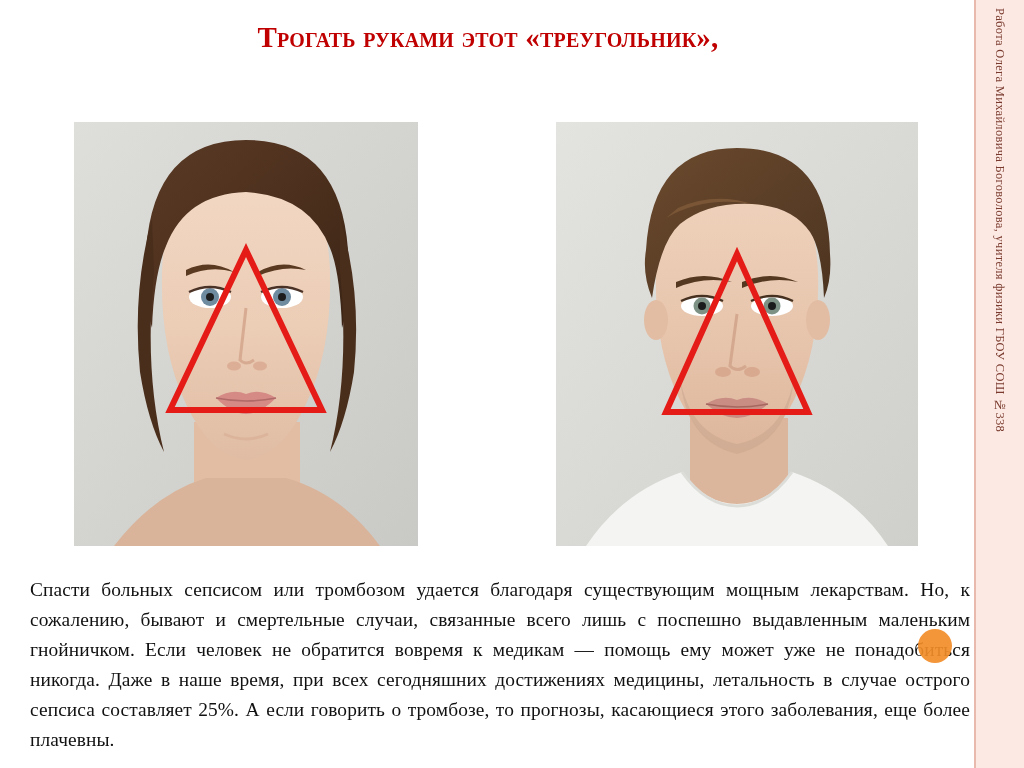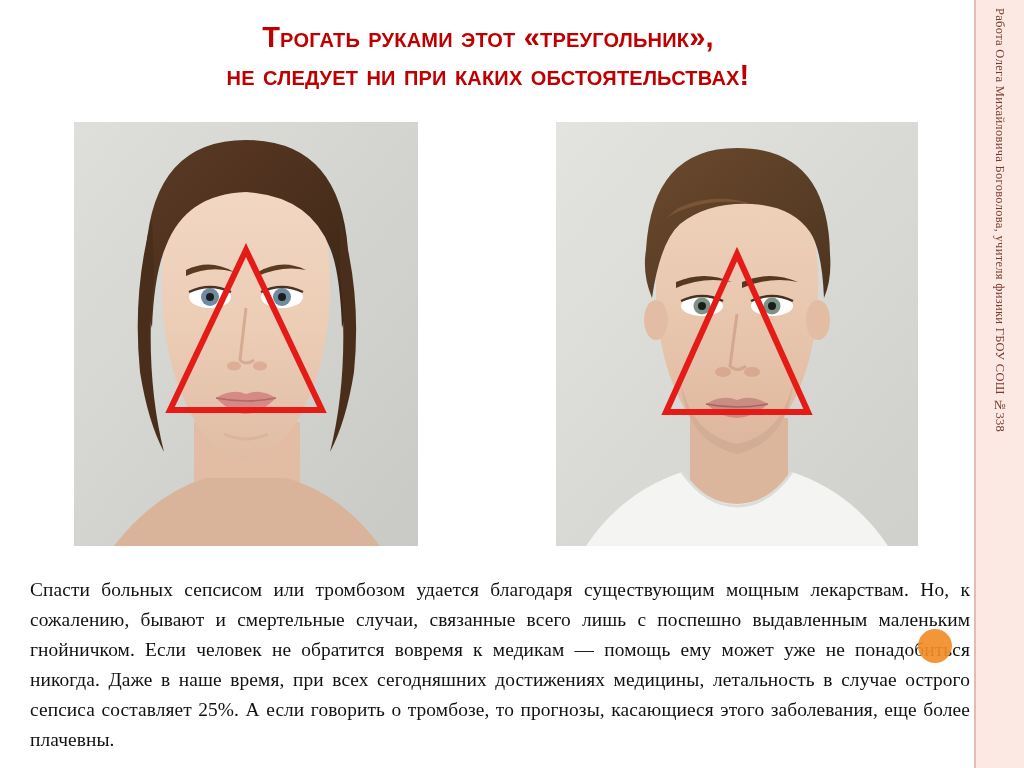--- a/index.html
+++ b/index.html
@@ -50,21 +50,21 @@
 
   
   #title-block {
     position: absolute;
     top: 18px;
     left: 0;
     width: 976px;
     text-align: center;
   }
   #title-block .title-line {
-    font-family: Liberation Sans, sans-serif;
+    font-family: Liberation Serif, serif;
     font-weight: bold;
     font-variant: small-caps;
     color: #c00000;
     font-size: 29px;
     line-height: 38px;
     letter-spacing: 0.2px;
     white-space: nowrap;
   }
 
   
@@ -119,21 +119,20 @@
     opacity: 0.92;
   }
 </style>
 </head>
 <body>
 
 <div id="slide">
 
   <div id="title-block">
     <div class="title-line">Трогать руками этот «треугольник»,</div>
-    <div class="title-line">не следует ни при каких обстоятельствах!</div>
   </div>
 
   <div class="photo" id="photo-woman">
     <svg viewBox="0 0 344 424" preserveAspectRatio="none">
       <defs>
         <linearGradient id="bgW" x1="0" y1="0" x2="1" y2="1">
           <stop offset="0%" stop-color="#dededa"></stop>
           <stop offset="100%" stop-color="#c9c9c5"></stop>
         </linearGradient>
         <linearGradient id="skinW" x1="0" y1="0" x2="0" y2="1">

